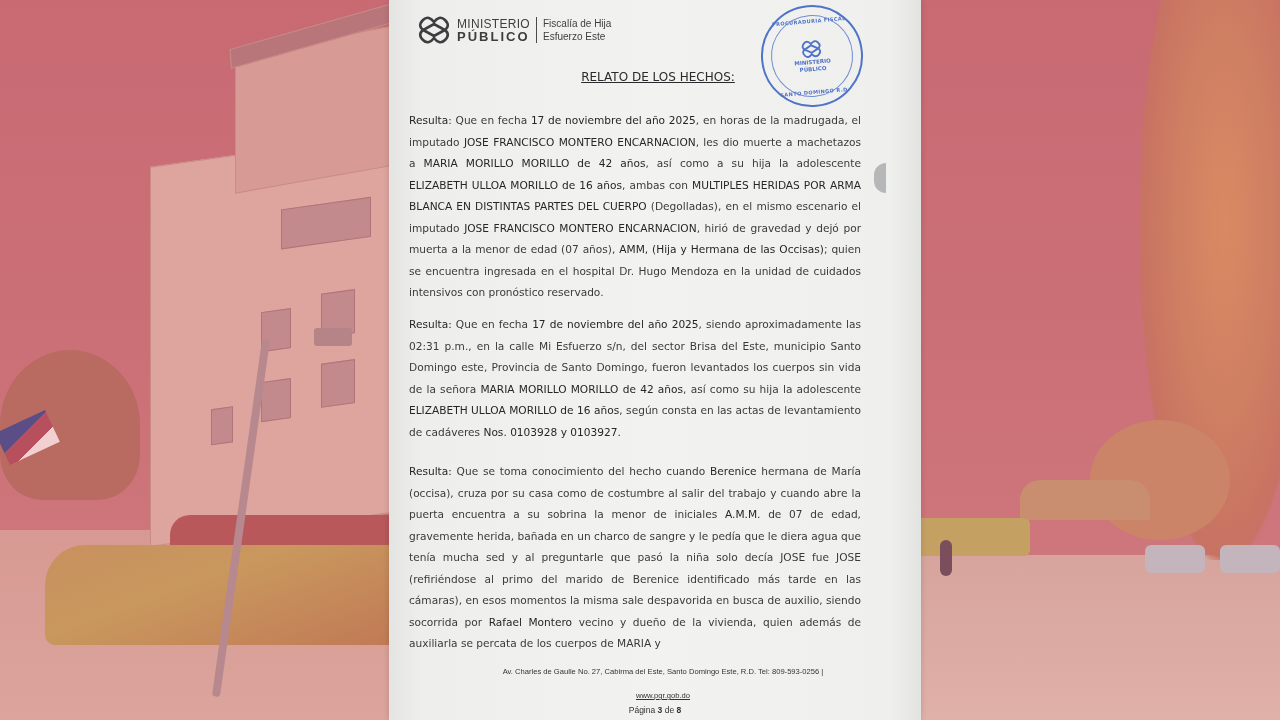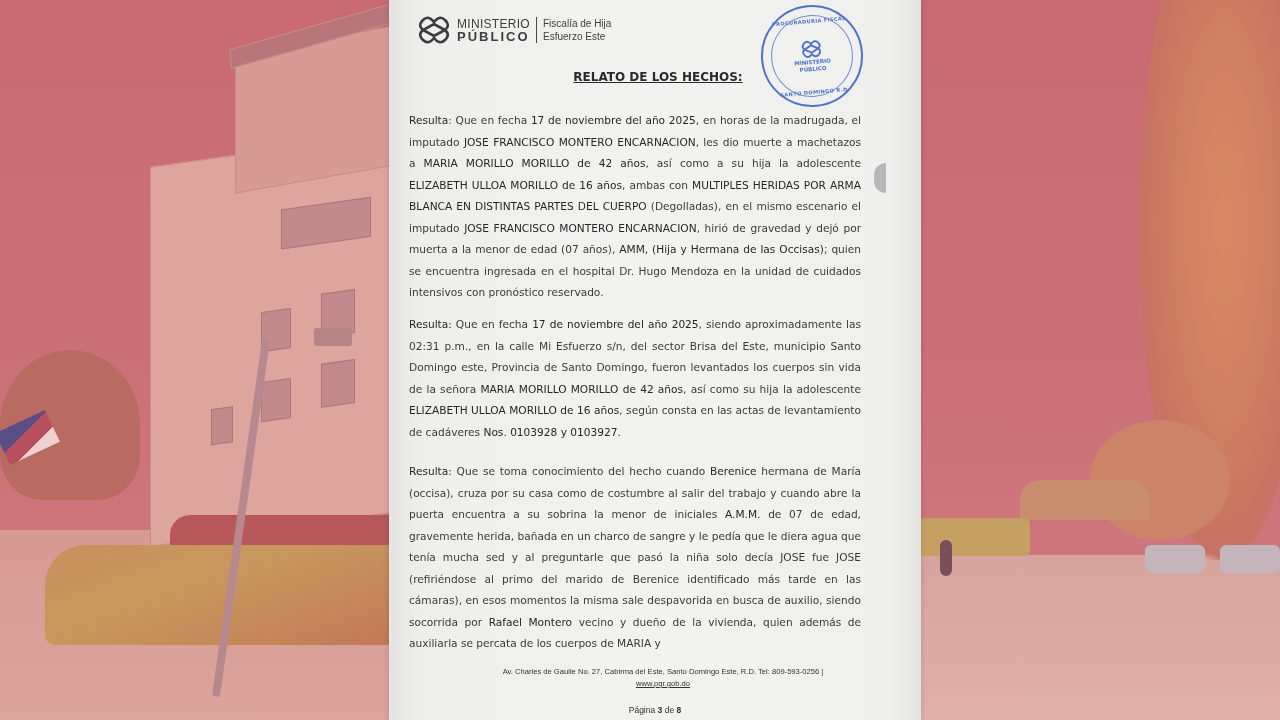--- a/index.html
+++ b/index.html
@@ -61,32 +61,32 @@
     border: 2px solid #4f73c8; color: #4f73c8; display: flex; align-items: center; justify-content: center;
     transform: rotate(-5deg);
   }
   .stamp::before { content: ""; position: absolute; inset: 8px; border: 1px solid #6d8dd6; border-radius: 50%; }
   .stamp-inner { display: flex; flex-direction: column; align-items: center; font-size: 5.5px; font-weight: 700; line-height: 7px; }
   .stamp-top { position: absolute; top: 11px; left: 0; right: 0; text-align: center; font-size: 5px; font-weight: 700; letter-spacing: .4px; }
   .stamp-bottom { position: absolute; bottom: 10px; left: 0; right: 0; text-align: center; font-size: 5px; font-weight: 700; letter-spacing: .4px; }
 
   .title {
     position: absolute; left: 0; right: 0; top: 70px; text-align: center;
-    font-family: "DejaVu Sans", sans-serif; font-weight: 700; font-size: 12px; text-decoration: underline; color: #2a2a2c;
+    font-family: "DejaVu Sans", sans-serif; font-weight: 400; font-size: 12px; text-decoration: underline; color: #2a2a2c;
     padding-left: 6px;
   }
 
   .body { position: absolute; left: 20px; width: 452px; font-size: 10.6px; line-height: 21.5px; text-align: justify; color: #3a3a3c; font-family: "DejaVu Sans", sans-serif; }
   .body b { font-weight: 400; color: #262628; }
   .p1 { top: 110px; }
   .p2 { top: 314px; }
   .p3 { top: 461px; }
 
   .footer-addr { position: absolute; left: 36px; right: 20px; top: 666px; font-size: 7.6px; text-align: center; color: #333; font-family: "Liberation Sans", sans-serif; line-height: 12px; }
-  .footer-link { display: block; text-decoration: underline; }
+  .footer-link { display: block; text-decoration: underline; margin-top: 12px; }
   .footer-page { position: absolute; left: 0; right: 0; top: 705px; text-align: center; font-size: 8.5px; color: #333; font-family: "Liberation Sans", sans-serif; }
   .footer-page b { font-weight: 700; }
 </style>
 </head>
 <body>
 
 <div class="bg">
   <div class="bg-left">
     <div class="sky"></div>
     <div class="ground"></div>

